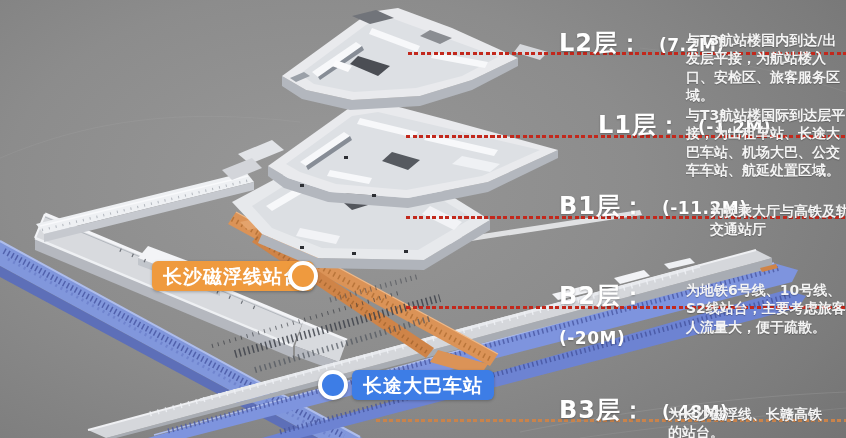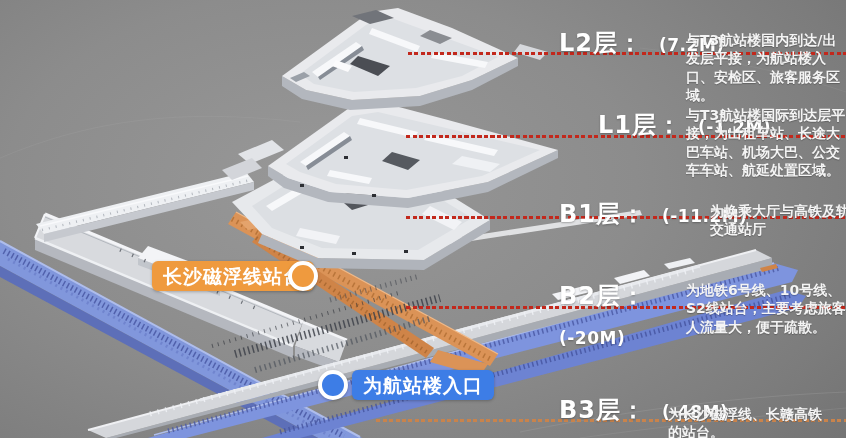--- a/index.html
+++ b/index.html
@@ -7,21 +7,21 @@
     position:relative;width:846px;height:438px;overflow:hidden;
     background:radial-gradient(ellipse 700px 430px at 38% 42%, #989898 0%, #8c8c8c 45%, #7c7c7c 80%, #717171 100%);
     font-family:"DejaVu Sans","Liberation Sans",sans-serif;
   }
   .scene{position:absolute;left:0;top:0;}
   
   .level-row{position:absolute;left:559px;display:flex;align-items:baseline;gap:16px;
     color:#ffffff;font-weight:bold;text-shadow:0 1px 2px rgba(0,0,0,.28);white-space:nowrap;}
   .lvl{font-size:24px;letter-spacing:1px;}
   .elev{font-size:17px;letter-spacing:.5px;}
-  .lr-l2{top:27px;} .lr-l1{top:109px;margin-left:39px;} .lr-b1{top:190px;margin-top:8px;} .lr-b2{top:280px;flex-direction:column;} .lr-b3{top:394px;text-align:center;}
+  .lr-l2{top:27px;} .lr-l1{top:109px;margin-left:39px;} .lr-b1{top:190px;} .lr-b2{top:280px;flex-direction:column;} .lr-b3{top:394px;text-align:center;}
   .level-note{position:absolute;color:#f4f4f4;font-size:14px;line-height:1.32;font-weight:bold;
     text-shadow:0 1px 1px rgba(0,0,0,.25);}
   .note-l2{left:686px;top:31px;width:160px;}
   .note-l1{left:686px;top:106px;width:163px;}
   .note-b1{left:690px;top:202px;width:156px;padding-left:20px;}
   .note-b2{left:686px;top:281px;width:160px;}
   .note-b3{left:668px;top:405px;width:156px;}
   
   .dash{position:absolute;height:3px;}
   .dash-red{background:repeating-linear-gradient(90deg,#c2281c 0 4px,rgba(0,0,0,0) 4px 6.5px);}
@@ -211,15 +211,15 @@
   <div class="level-row lr-b3">
     <span class="lvl">B3层：</span>
     <span class="elev">(-48M)</span>
   </div>
   <div class="level-note note-b3">为长沙磁浮线、长赣高铁的站台。</div>
 
   <div class="pill pill-orange">长沙磁浮线站台</div>
   <div class="dot dot-orange"></div>
 
   <div class="dot dot-blue"></div>
-  <div class="pill pill-blue">为航站楼入口</div>
+  <div class="pill pill-blue">长途大巴车站</div>
 
 </div>
 
 </body></html>

